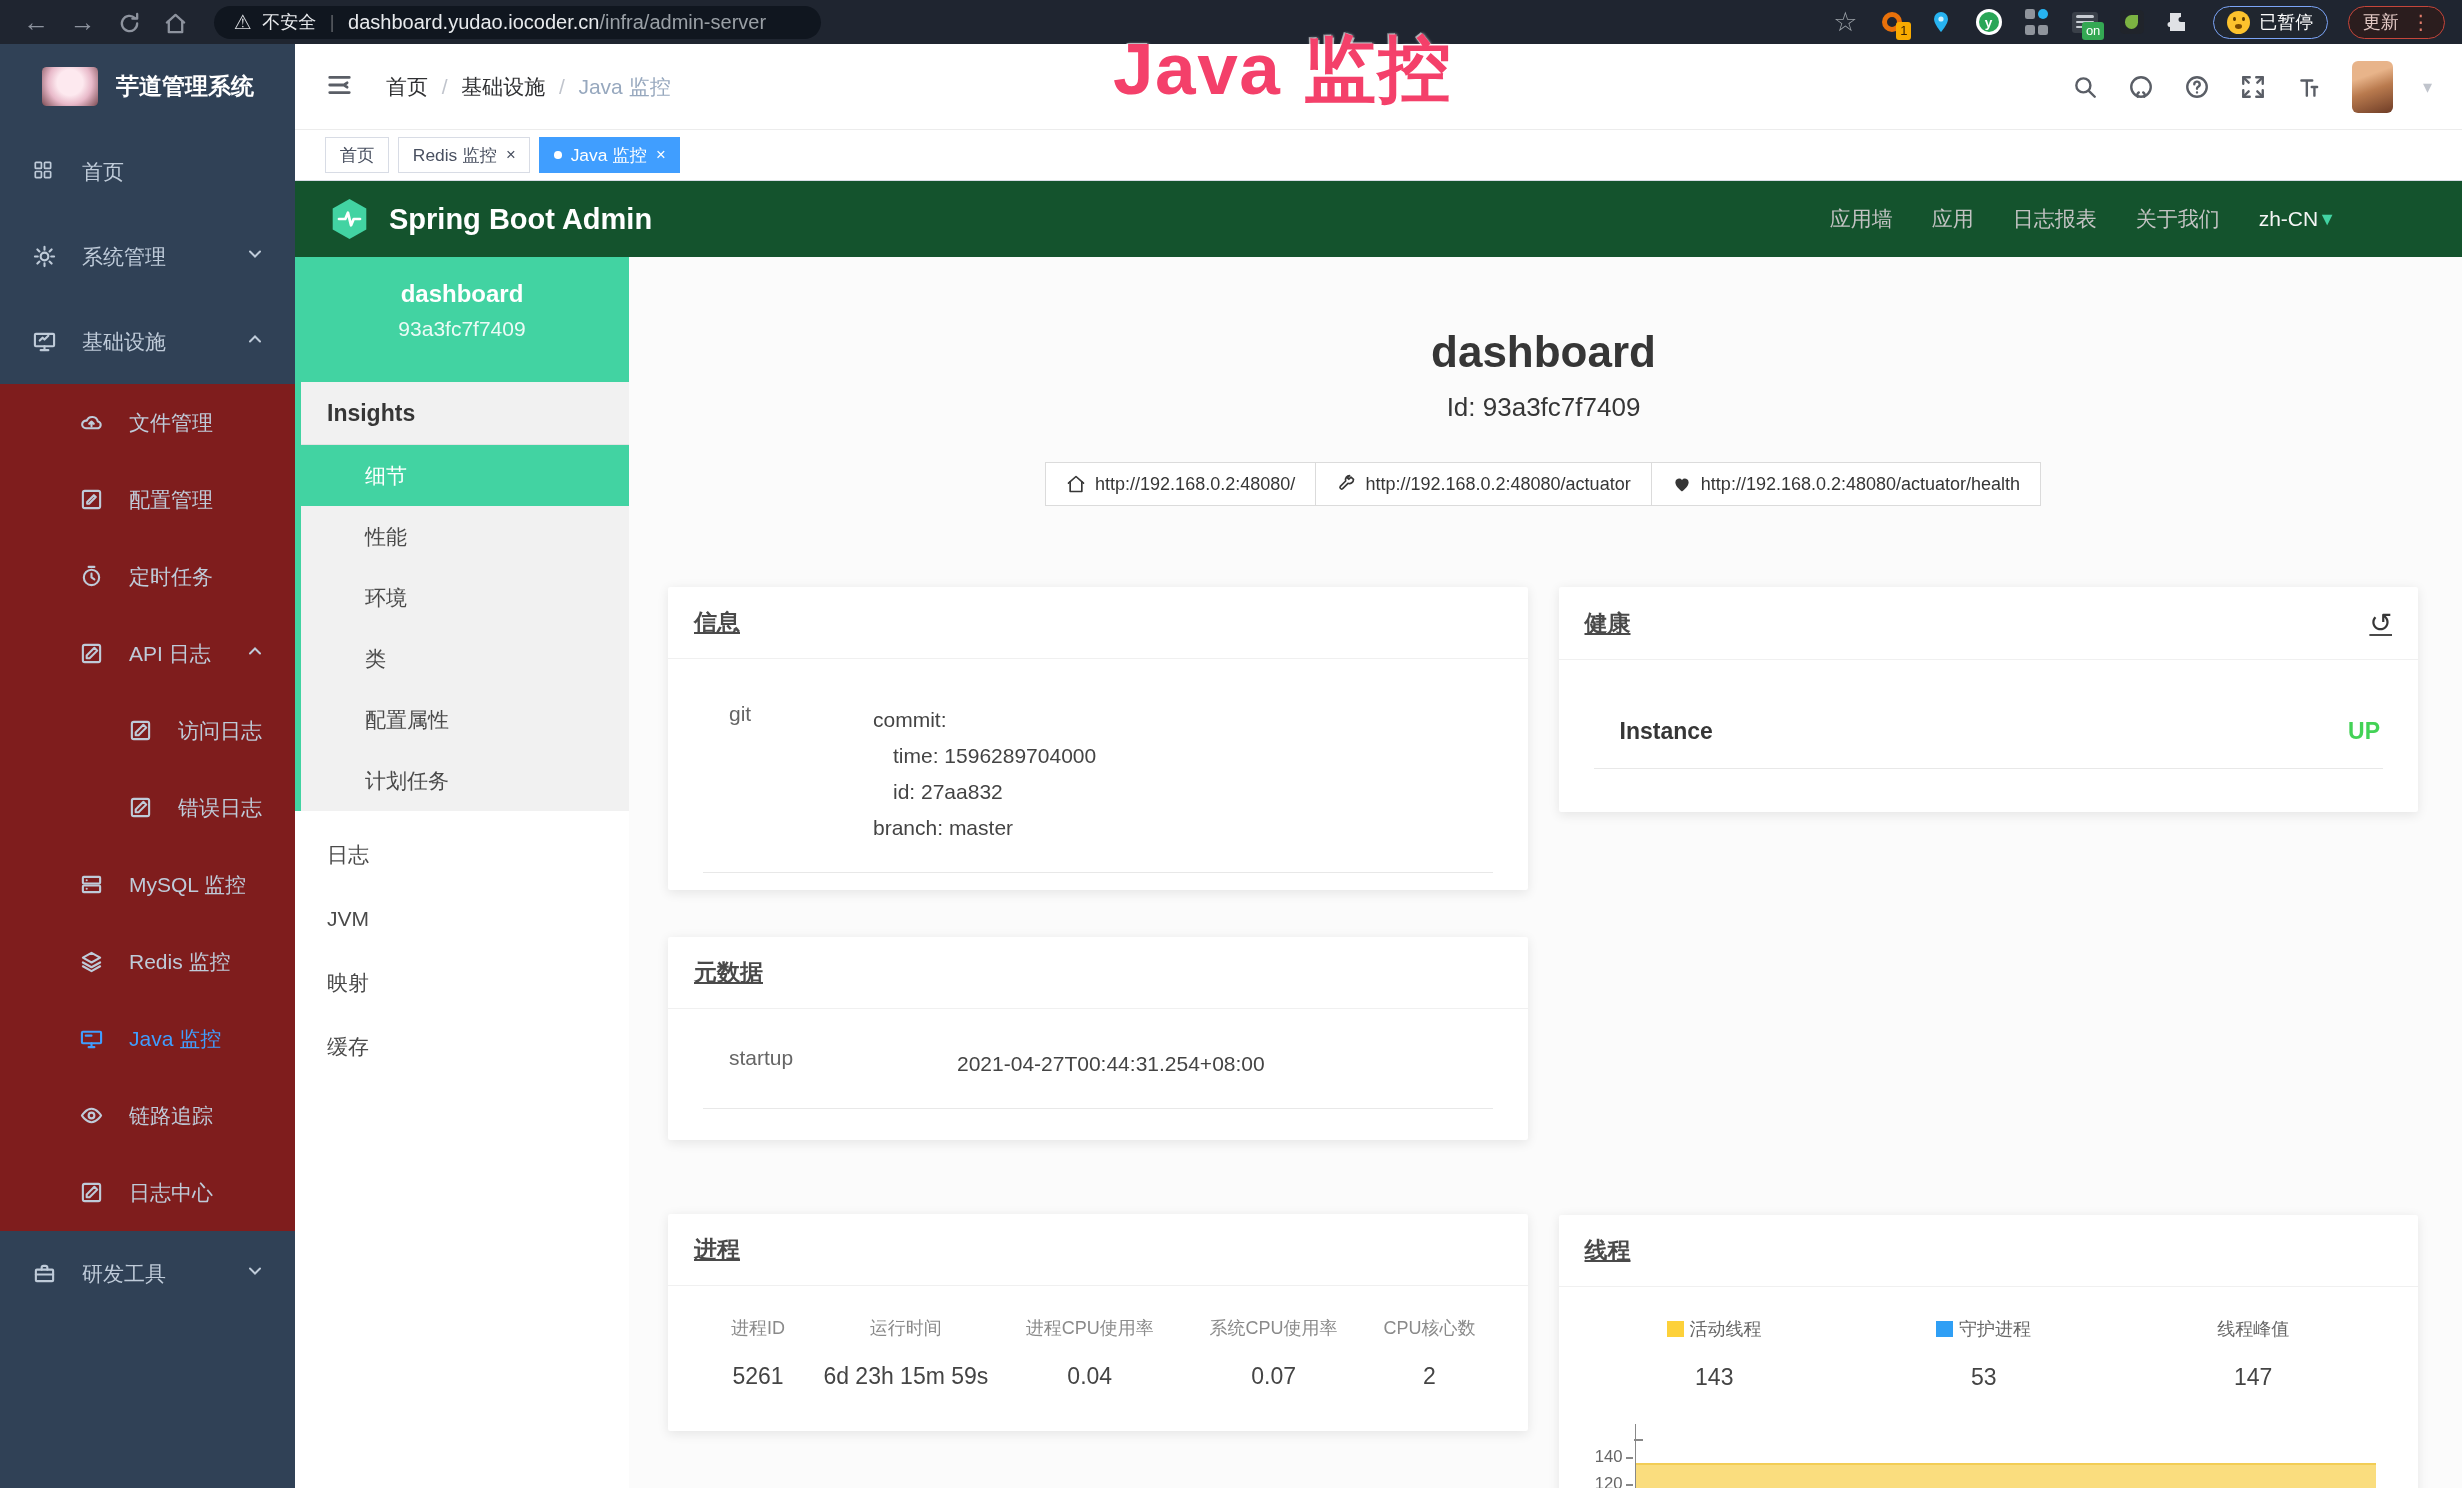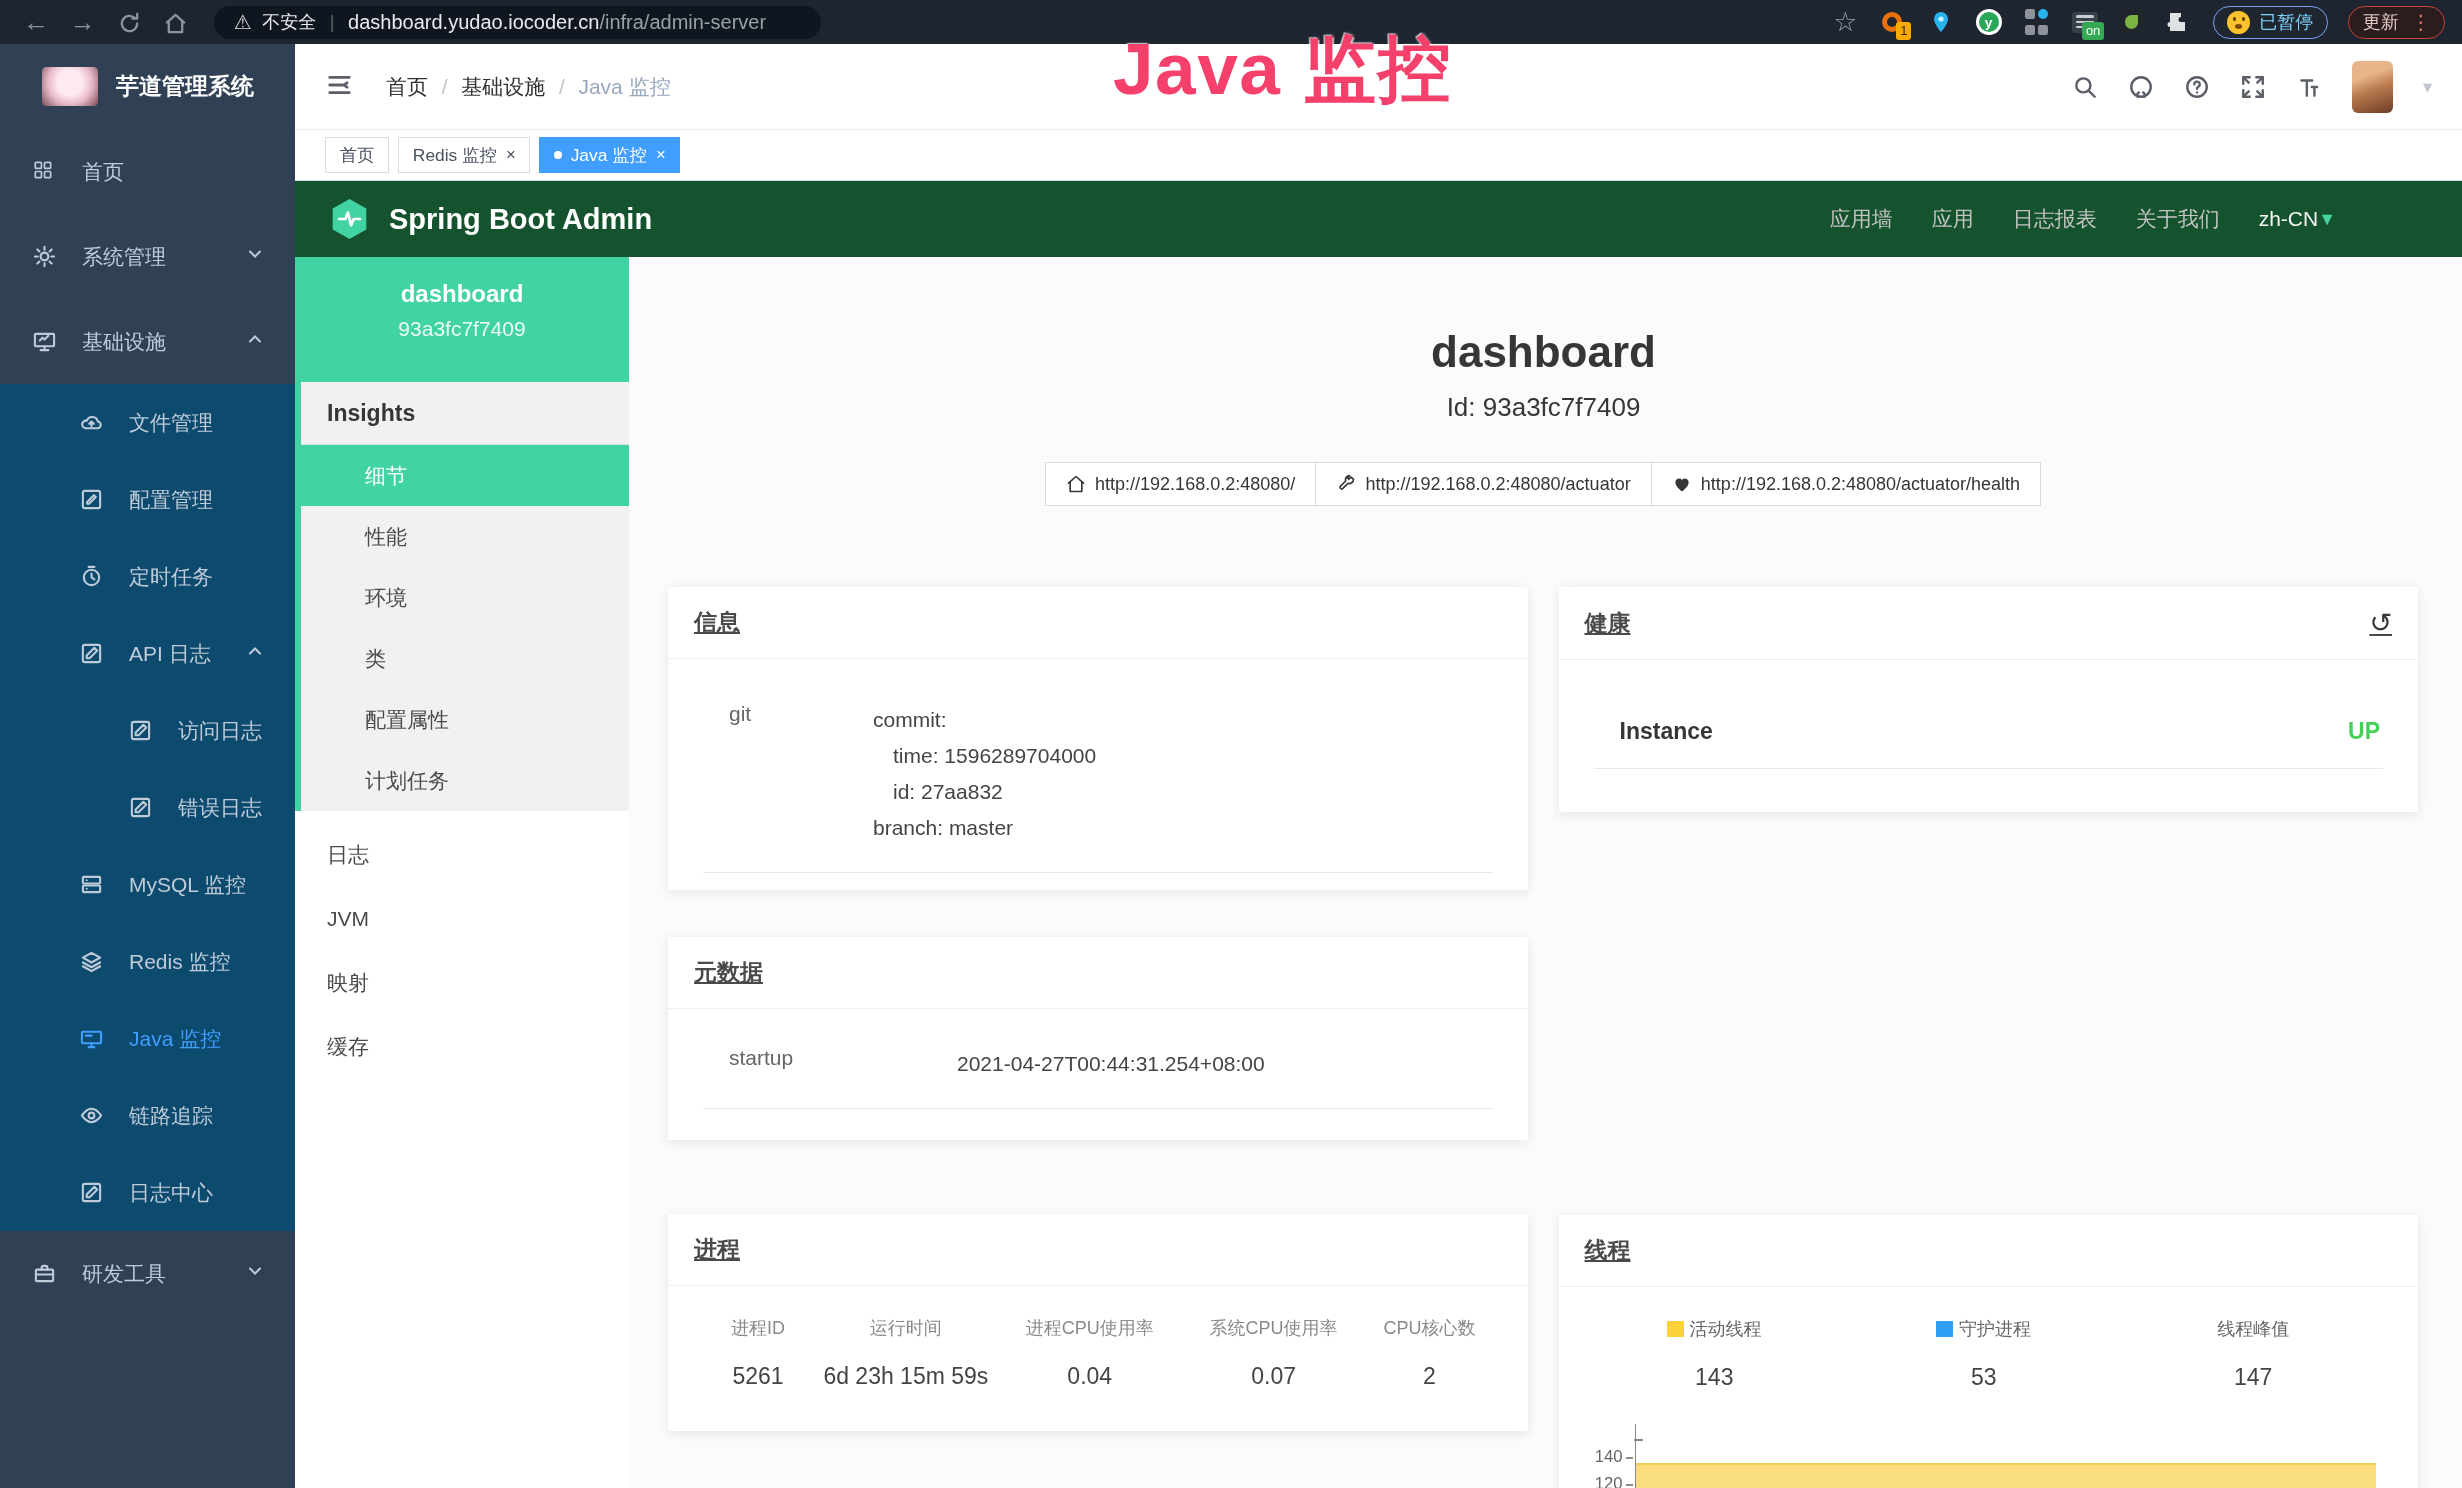--- a/index.html
+++ b/index.html
@@ -35,40 +35,40 @@
   .ext-grid i { width:10px; height:10px; background:#8f949c; border-radius:2.3px; }
   .ext-grid i.hl { background:#27b3f0; border-radius:50%; }
   .ext-list { width:26px; height:21px; background:#3a4049; border-radius:3px; padding:3.8px 3.8px; display:flex; flex-direction:column; gap:3px; }
   .ext-list i { height:2.3px; background:#c8cdd3; border-radius:1.5px; }
   .b-on { background:#34a853; }
   .ext-leaf { width:24px; height:24px; background:#20242b; border-radius:4.6px; display:flex; align-items:center; justify-content:center; }
   .ext-leaf i { width:13.7px; height:13.7px; background:#7cb342; border-radius:50% 0 50% 50%; }
   .ext-puzzle svg { fill:#dfe1e5; stroke:none; }
   .chip { height:33px; border-radius:16.7px; display:flex; align-items:center; gap:9px;
     padding:0 13.7px; font-size:18px; cursor:pointer; }
-  .chip-paused { border:1.5px solid #7ba4f7; color:#7dd3fc; background:#20262f; }
+  .chip-paused { border:1.5px solid #7ba4f7; color:#ffffff; background:#20262f; }
   .face { position:relative; width:23px; height:23px; border-radius:50%; background:#fcc22d; }
   .face::before { content:""; position:absolute; top:6px; left:5.3px; width:3px; height:4.6px;
     background:#5f3c00; border-radius:50%; box-shadow:9px 0 0 #5f3c00; }
   .face::after { content:""; position:absolute; top:13px; left:7.6px; width:7.6px; height:5.3px;
     background:#7a4a00; border-radius:50%; }
   .chip-update { border:1.5px solid #c5453a; color:#e3c9c5; background:#2b1d1e; gap:12px; }
   .kebab { color:#e07b6a; font-size:20px; letter-spacing:0; }
 
   
   .app { display:flex; height:1445px; }
 
   
   .sidebar { width:295px; background:#304156; color:#bfcbd9; flex-shrink:0; font-size:21px; }
   .logo-row { height:85px; display:flex; align-items:center; padding-left:42px; gap:18px; }
   .logo-img { width:56px; height:39px; border-radius:4.6px;
     background:radial-gradient(circle at 50% 40%, #fde9ef 0 35%, #e8b9c9 60%, #7a4a52 100%); }
   .logo-title { color:#fff; font-size:23px; font-weight:bold; }
   .m-item { display:flex; align-items:center; height:85px; padding-left:33px; gap:26px; cursor:pointer; }
-  .submenu { background:#0c4a6e; }
+  .submenu { background:#7f1d1d; }
   .submenu .m-item { height:77px; padding-left:80px; }
   .submenu .m-item.l3 { padding-left:129px; }
   .m-item .ic { flex-shrink:0; }
   .m-item.active { color:#409eff; }
   .chev { margin-left:auto; margin-right:30px; }
   .chev svg { width:20px; height:20px; stroke:#bfcbd9; fill:none; stroke-width:2.4; stroke-linecap:round; }
   .chev.up svg { transform:rotate(180deg); }
   .ic { width:23px; height:23px; fill:none; stroke:currentColor; stroke-width:2.2;
     stroke-linecap:round; stroke-linejoin:round; }
 

